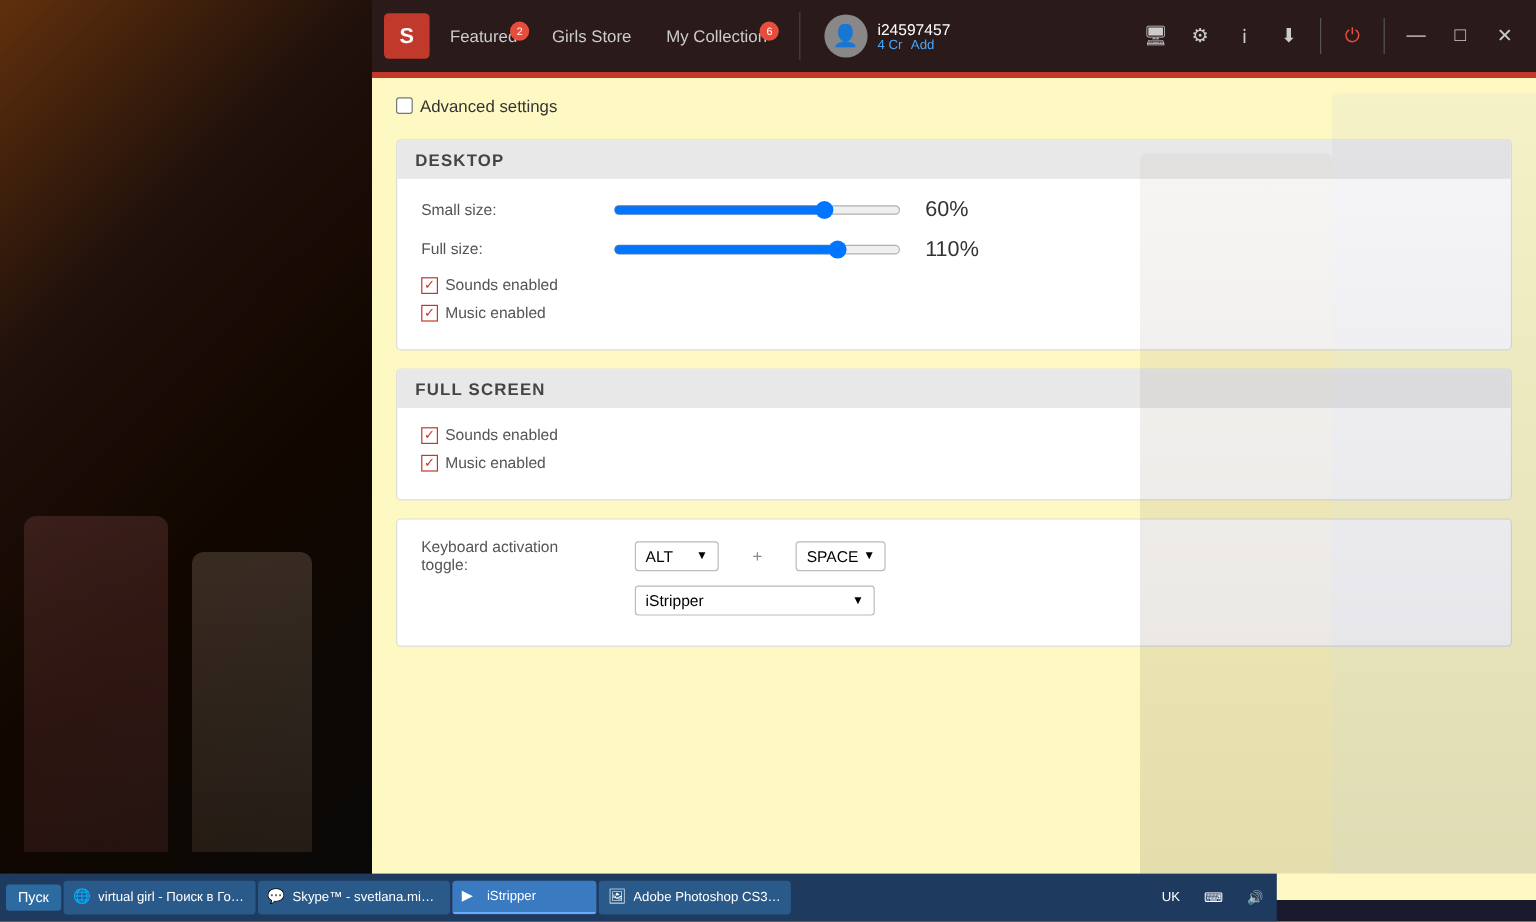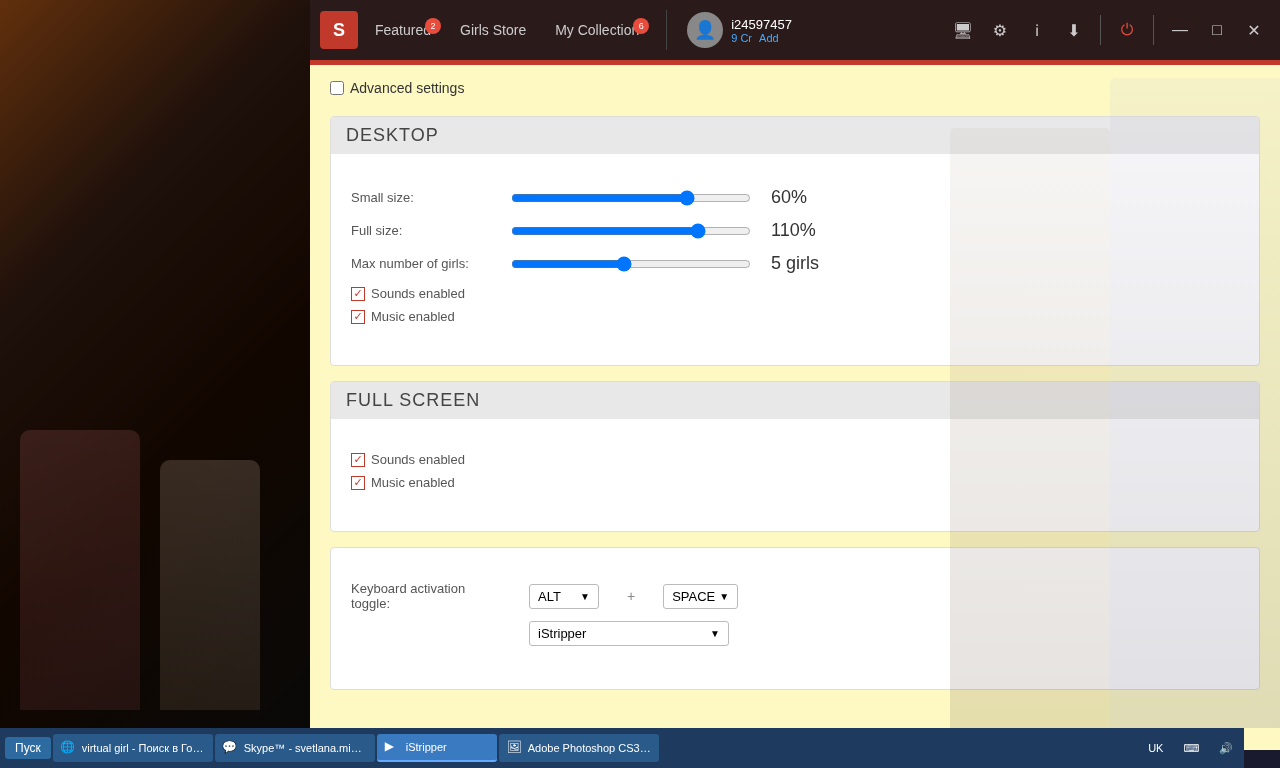--- a/index.html
+++ b/index.html
@@ -138,27 +138,27 @@
     .section {
       background: white;
       border: 1px solid #ddd;
       border-radius: 4px;
       margin-bottom: 15px;
       overflow: hidden;
     }
     .section-header {
       background: #e8e8e8;
       padding: 8px 15px;
-      font-weight: normal;
-      font-size: 18px;
+      font-weight: bold;
+      font-size: 14px;
       color: #444;
       letter-spacing: 1px;
     }
     .section-body {
-      padding: 33px 20px;
+      padding: 15px 20px;
     }
 
     
     .setting-row {
       display: flex;
       align-items: center;
       margin-bottom: 12px;
       gap: 10px;
     }
     .setting-label {
@@ -209,21 +209,21 @@
     }
     .plus-sign { color: #888; font-size: 14px; }
     .full-dropdown {
       min-width: 200px;
     }
 
     
     .taskbar {
       position: absolute;
       bottom: 0; left: 0;
-      width: 1244px; height: 40px;
+      width: 1064px; height: 40px;
       background: #1e3a5f;
       display: flex; align-items: center;
       padding: 0 5px;
       gap: 2px;
       z-index: 100;
     }
     .taskbar-start {
       background: #2d6a9f;
       color: white;
       padding: 4px 10px;
@@ -302,21 +302,21 @@
       <div class="badge">6</div>
     </div>
 
     <div class="nav-divider"></div>
 
     <div class="user-section">
       <div class="avatar">👤</div>
       <div class="user-info">
         <div class="username">i24597457</div>
         <div class="credits">
-          <span>9 Cr</span>
+          <span>4 Cr</span>
           <span style="color:#4af;cursor:pointer;margin-left:4px;text-align:center;">Add</span>
         </div>
       </div>
     </div>
 
     <div class="title-bar-right">
       <div class="tb-icon">🖥</div>
       <div class="tb-icon">⚙</div>
       <div class="tb-icon">ℹ</div>
       <div class="tb-icon">⬇</div>
@@ -347,25 +347,20 @@
           <input type="range" min="0" max="100" value="75" style="width: 240px;">
           <div class="slider-value">60%</div>
         </div>
 
         <div class="setting-row">
           <div class="setting-label">Full size:</div>
           <input type="range" min="0" max="100" value="80" style="width: 240px;">
           <div class="slider-value">110%</div>
         </div>
 
-        <div class="setting-row">
-          <div class="setting-label">Max number of girls:</div>
-          <input type="range" min="0" max="100" value="47" style="width: 240px;">
-          <div class="slider-value">5 girls</div>
-        </div>
 
         <div class="checkbox-row">
           <div class="checked-box">✓</div>
           <label>Sounds enabled</label>
         </div>
 
         <div class="checkbox-row">
           <div class="checked-box">✓</div>
           <label>Music enabled</label>
         </div>

